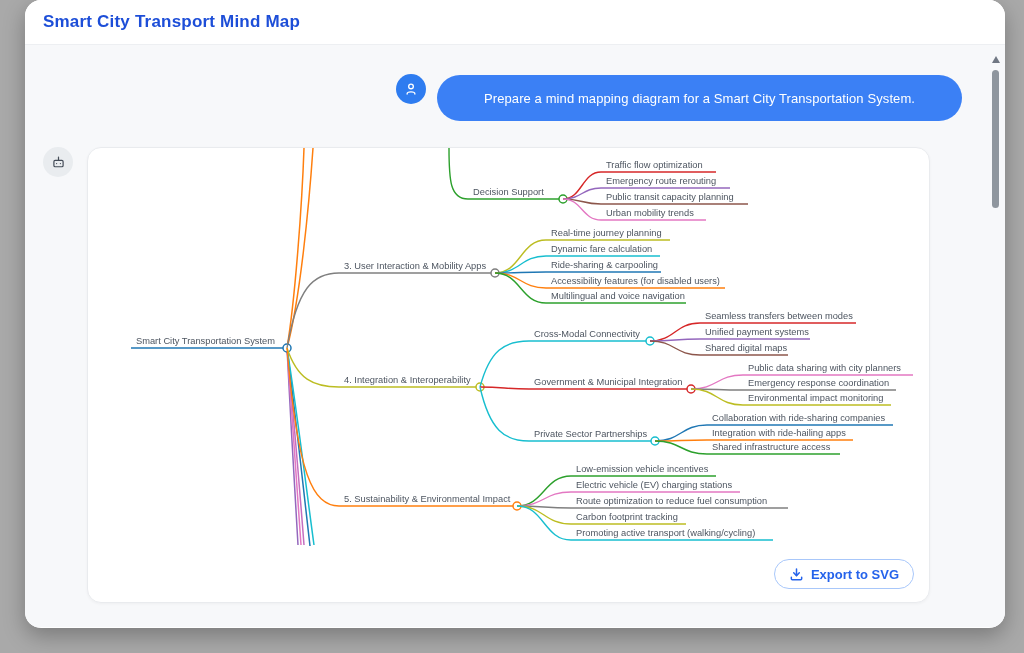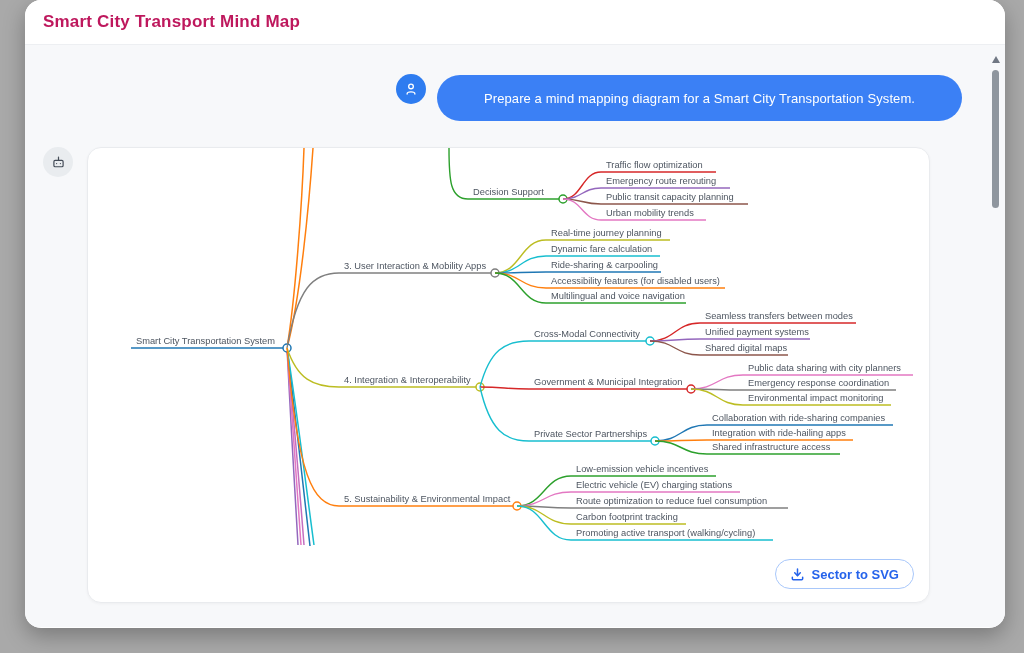--- a/index.html
+++ b/index.html
@@ -13,21 +13,21 @@
     position:absolute;left:25px;top:0;width:980px;height:628px;
     background:#fff;border-radius:16px;
     box-shadow:0 8px 22px rgba(0,0,0,.28);
     overflow:hidden;
   }
   .titlebar{
     height:45px;background:#ffffff;border-bottom:1px solid #edeff2;
     display:flex;align-items:center;padding:0 18px;box-sizing:border-box;
   }
   .titlebar h1{
-    margin:0;font-size:17px;font-weight:700;color:#be185d;letter-spacing:.2px;
+    margin:0;font-size:17px;font-weight:700;color:#1d4ed8;letter-spacing:.2px;
   }
   .content{
     position:relative;height:582px;background:#f7f8fa;
   }
   .user-avatar{
     position:absolute;left:371px;top:29px;width:30px;height:30px;border-radius:50%;
     background:#2e7cf0;display:flex;align-items:center;justify-content:center;
   }
   .bubble{
     position:absolute;left:412px;top:30px;width:525px;height:46px;
@@ -265,21 +265,21 @@
             <path d="M513,72 L618,72" stroke="#e377c2" fill="none" stroke-width="1.5"></path>
             <text x="518" y="68" class="mm-label">Urban mobility trends</text>
           </g>
         </svg>
       <button class="export">
         <svg width="15" height="15" viewBox="0 0 16 16" fill="none" stroke="#2563eb" stroke-width="1.6" stroke-linecap="round" stroke-linejoin="round">
           <path d="M8 2v7"></path>
             <path d="M5 6.2 8 9.2 11 6.2"></path>
           <path d="M2.5 10.8v1.7a1 1 0 0 0 1 1h9a1 1 0 0 0 1-1v-1.7"></path>
         </svg>
-        <span>Sector to SVG</span>
+        <span>Export to SVG</span>
       </button>
     </div>
 
     <div class="scrollbar">
       <div class="scroll-arrow"></div>
       <div class="scroll-thumb"></div>
     </div>
 
   </div>
 </div>

